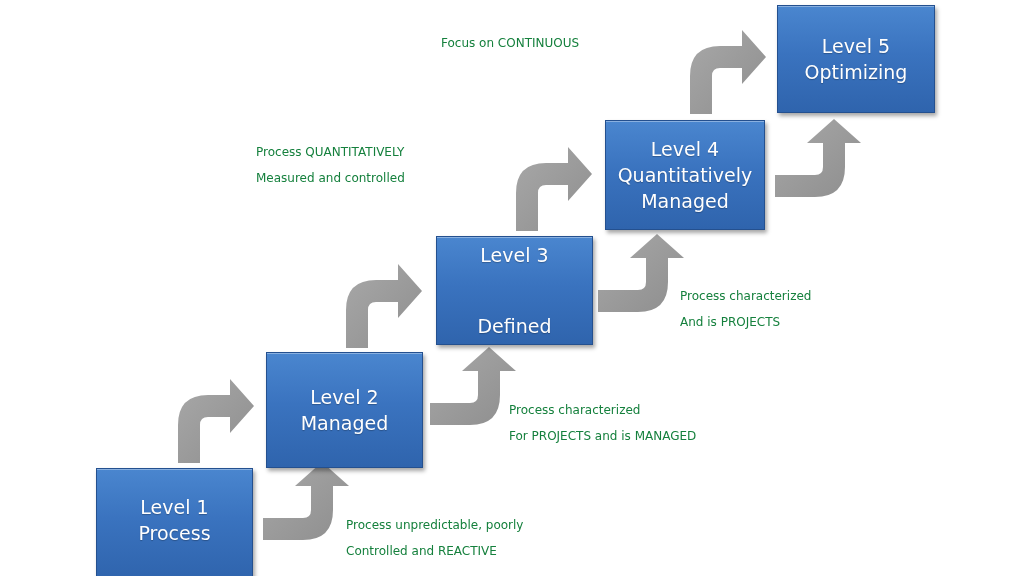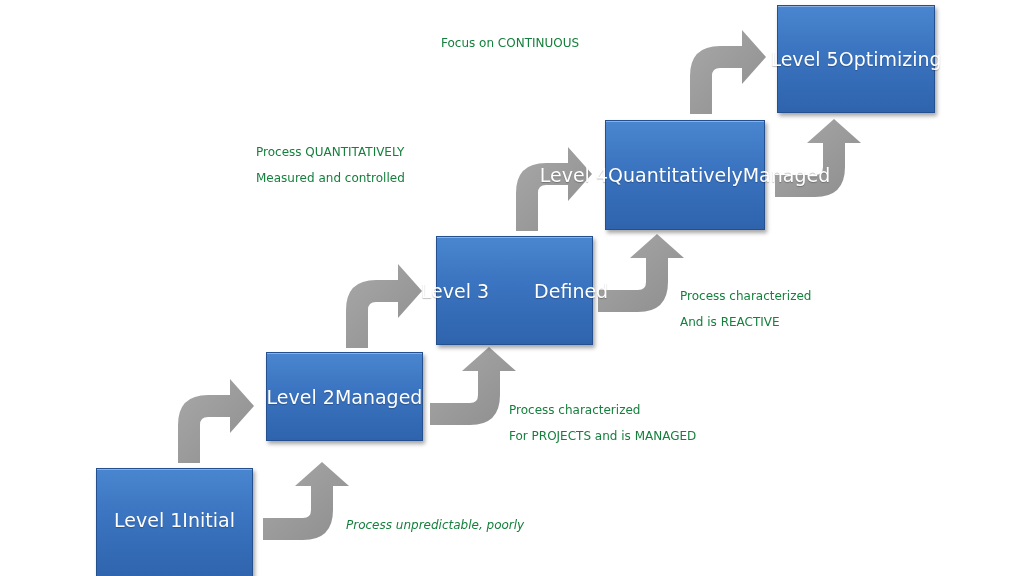--- a/index.html
+++ b/index.html
@@ -8,21 +8,21 @@
     background: #ffffff; position: relative;
     font-family: "DejaVu Sans", sans-serif;
   }
   .stage { position: absolute; left: 0; top: 0; width: 1024px; height: 576px; }
   .level-box {
     position: absolute;
     background: linear-gradient(180deg, #4a86cf 0%, #3a73bf 45%, #2f64ad 100%);
     border: 1px solid #24508f;
     box-shadow: 2px 3px 4px rgba(0,0,0,0.35), inset 0 1px 0 rgba(255,255,255,0.35);
     color: #ffffff;
-    display: flex; flex-direction: row; align-items: center; justify-content: center;
+    display: flex; flex-direction: column; align-items: center; justify-content: center;
     text-align: center;
     font-size: 19px; line-height: 26px;
     text-shadow: 0 1px 1px rgba(0,0,0,0.25);
     box-sizing: border-box;
   }
   .level-box span { display: block; white-space: nowrap; }
   .desc {
     position: absolute; color: #15803d;
     font-size: 12px; line-height: 26px; white-space: nowrap;
   }
@@ -68,56 +68,57 @@
     <g transform="translate(598,234)">
       <use href="#rightUp" fill="url(#ag)"></use>
     </g>
     <g transform="translate(775,119)">
       <use href="#rightUp" fill="url(#ag)"></use>
     </g>
   </svg>
 
   <div class="level-box" style="left:96px; top:468px; width:157px; height:112px; padding-bottom:8px;">
     <span>Level 1</span>
-    <span>Initial</span>
+    <span>Process</span>
   </div>
 
-  <div class="level-box" style="left:266px; top:352px; width:157px; height:89px;">
+  <div class="level-box" style="left:266px; top:352px; width:157px; height:116px;">
     <span>Level 2</span>
     <span>Managed</span>
   </div>
 
   <div class="level-box" style="left:436px; top:236px; width:157px; height:109px;gap:45px;">
     <span>Level 3</span>
     <span>Defined</span>
   </div>
 
   <div class="level-box" style="left:605px; top:120px; width:160px; height:110px;text-align:right;">
     <span>Level 4</span>
     <span>Quantitatively</span>
     <span>Managed</span>
   </div>
 
   <div class="level-box" style="left:777px; top:5px; width:158px; height:108px;">
     <span>Level 5</span>
     <span>Optimizing</span>
   </div>
 
-  <div class="desc" style="left:346px; top:512px;font-style:italic;">
+  <div class="desc" style="left:346px; top:512px;">
     <span>Process unpredictable, poorly</span>
+    <span>Controlled and REACTIVE</span>
   </div>
 
   <div class="desc" style="left:509px; top:397px;">
     <span>Process characterized</span>
     <span>For PROJECTS and is MANAGED</span>
   </div>
 
   <div class="desc" style="left:680px; top:283px;">
     <span>Process characterized</span>
-    <span>And is REACTIVE</span>
+    <span>And is PROJECTS</span>
   </div>
 
   <div class="desc" style="left:256px; top:139px;">
     <span>Process QUANTITATIVELY</span>
     <span>Measured and controlled</span>
   </div>
 
   <div class="desc" style="left:441px; top:30px;">
     <span>Focus on CONTINUOUS</span>
   </div>

